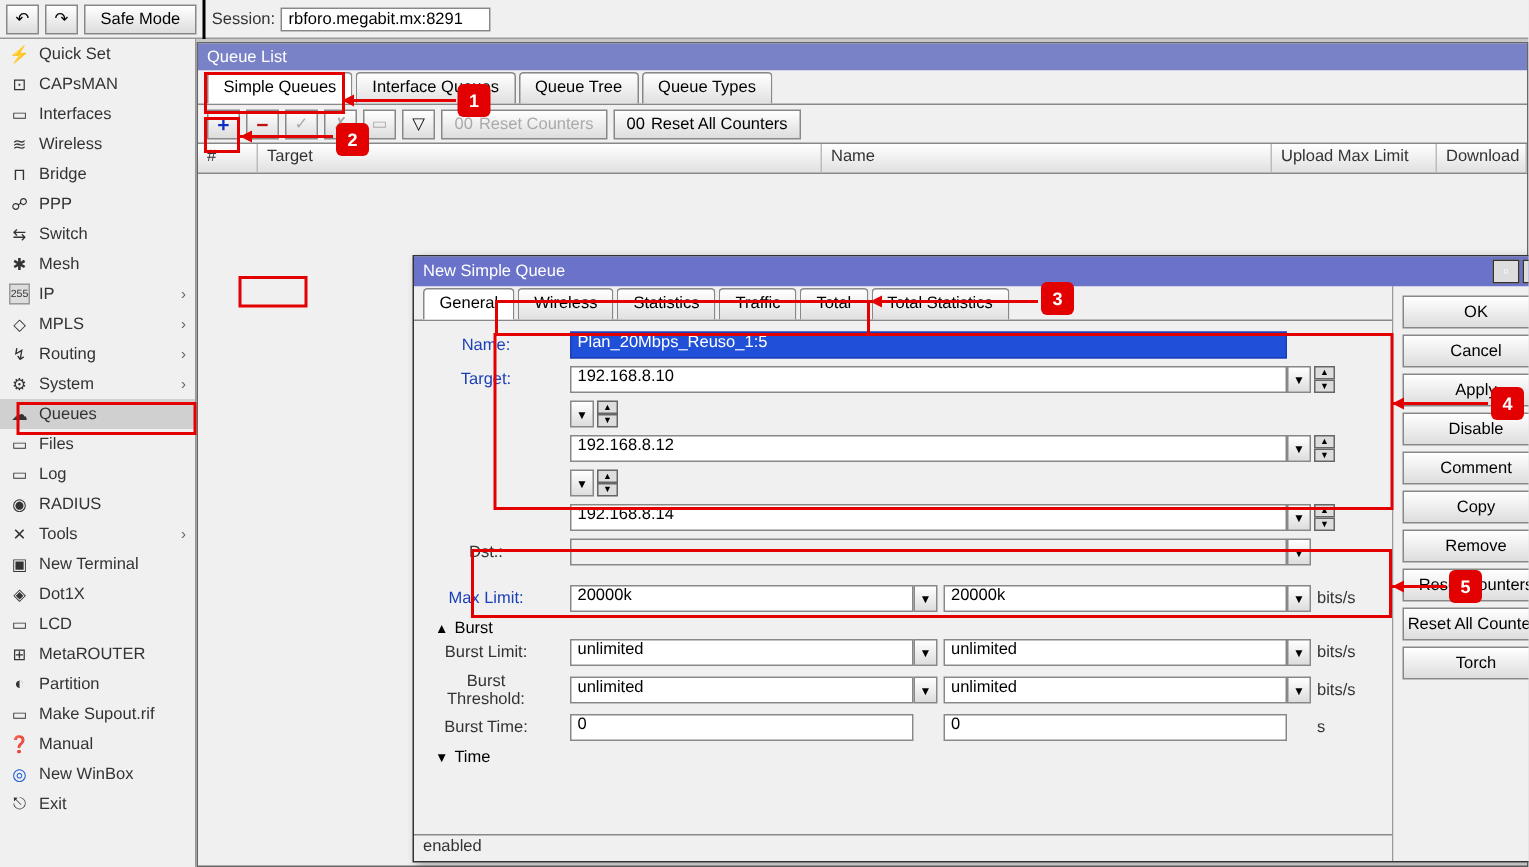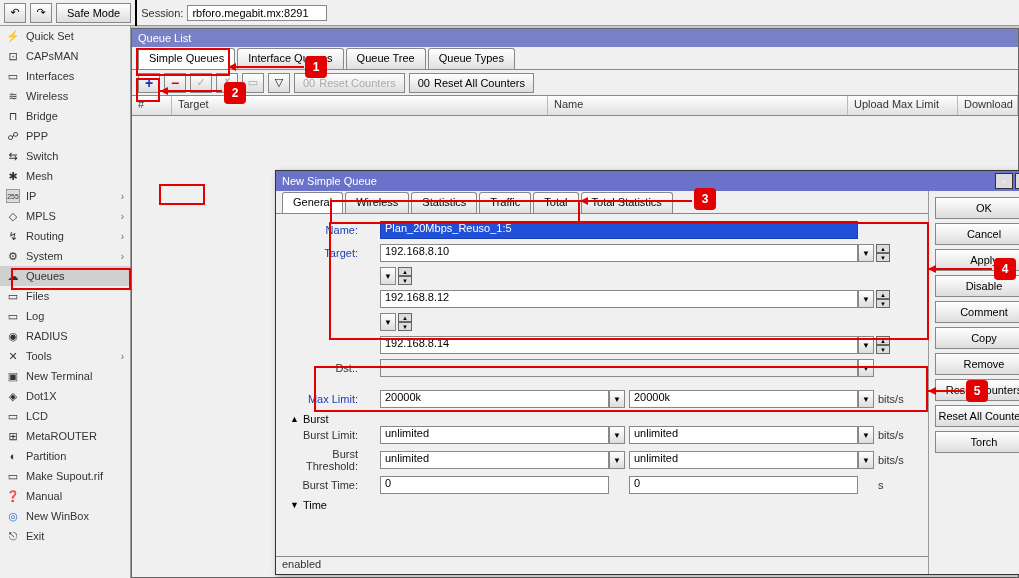--- a/index.html
+++ b/index.html
@@ -46,21 +46,21 @@
   .dlg-title .spacer { flex: 1; }
   .dlg-ctrl { width: 18px; height: 16px; border: 1px solid #333; background: #ddd; margin-left: 2px; display: flex; align-items: center; justify-content: center; font-size: 10px; cursor: pointer; }
   
   .dlg-body { display: flex; height: calc(100% - 20px); }
   .dlg-main { flex: 1; display: flex; flex-direction: column; border-right: 1px solid #999; }
   .dlg-btns { width: 110px; padding: 6px; display: flex; flex-direction: column; gap: 4px; background: #f0f0f0; }
   .dlg-btn { height: 22px; border: 1px solid #888; background: linear-gradient(#fff,#ddd); display: flex; align-items: center; justify-content: center; cursor: pointer; }
   
   .form-area { flex: 1; padding: 6px 14px; overflow-y: auto; }
   .form-row { display: flex; align-items: center; margin-bottom: 3px; min-height: 20px; }
-  .form-label { width: 90px; text-align: right; padding-right: 22px; color: #333; }
+  .form-label { width: 90px; text-align: center; padding-right: 22px; color: #333; }
   .form-label.blue { color: #1a3eb8; }
   .form-input { flex: 1; height: 18px; border: 1px solid #888; background: #fff; padding: 0 4px; }
   .form-input.selected { background: #2050d8; color: #fff; border-color: #1a3eb8; }
   .dd-btn { width: 16px; height: 18px; border: 1px solid #888; background: linear-gradient(#fff,#ddd); display: flex; align-items: center; justify-content: center; cursor: pointer; font-size: 8px; }
   .spinner { width: 14px; display: flex; flex-direction: column; margin-left: 2px; }
   .spinner .sp { height: 9px; border: 1px solid #666; background: #ddd; font-size: 6px; display: flex; align-items: center; justify-content: center; cursor: pointer; line-height: 1; }
   
   .collapse-hdr { display: flex; align-items: center; gap: 4px; margin-top: 4px; cursor: pointer; }
   .collapse-tri { font-size: 9px; }
   

